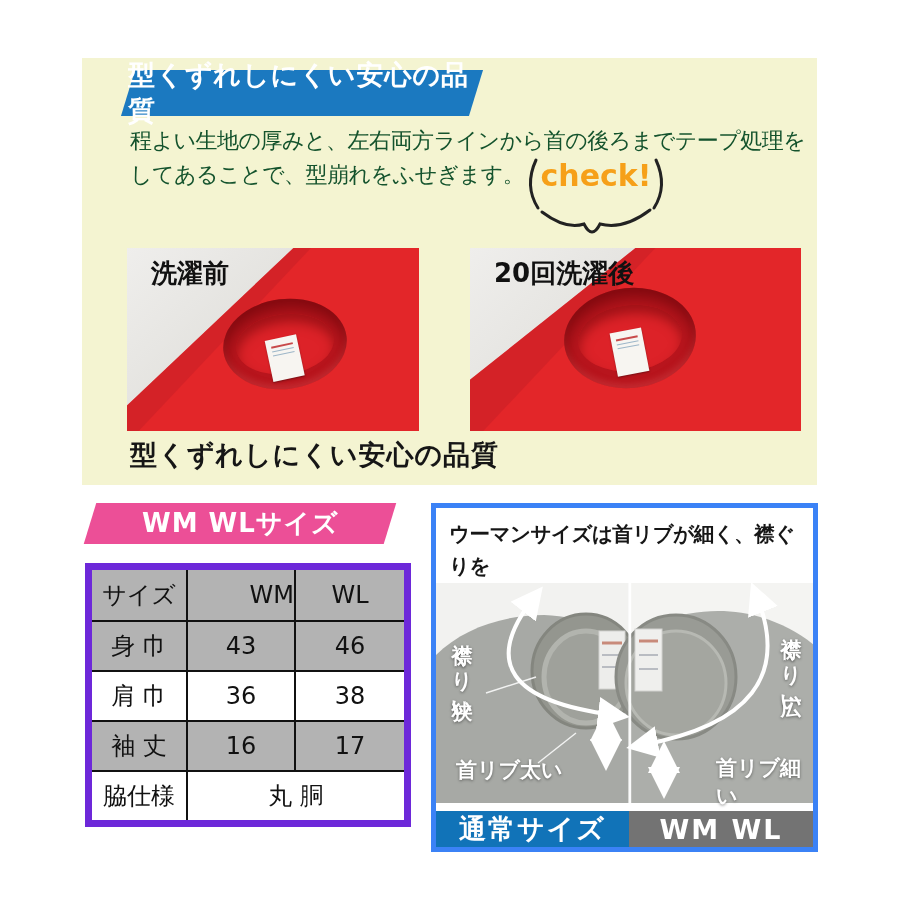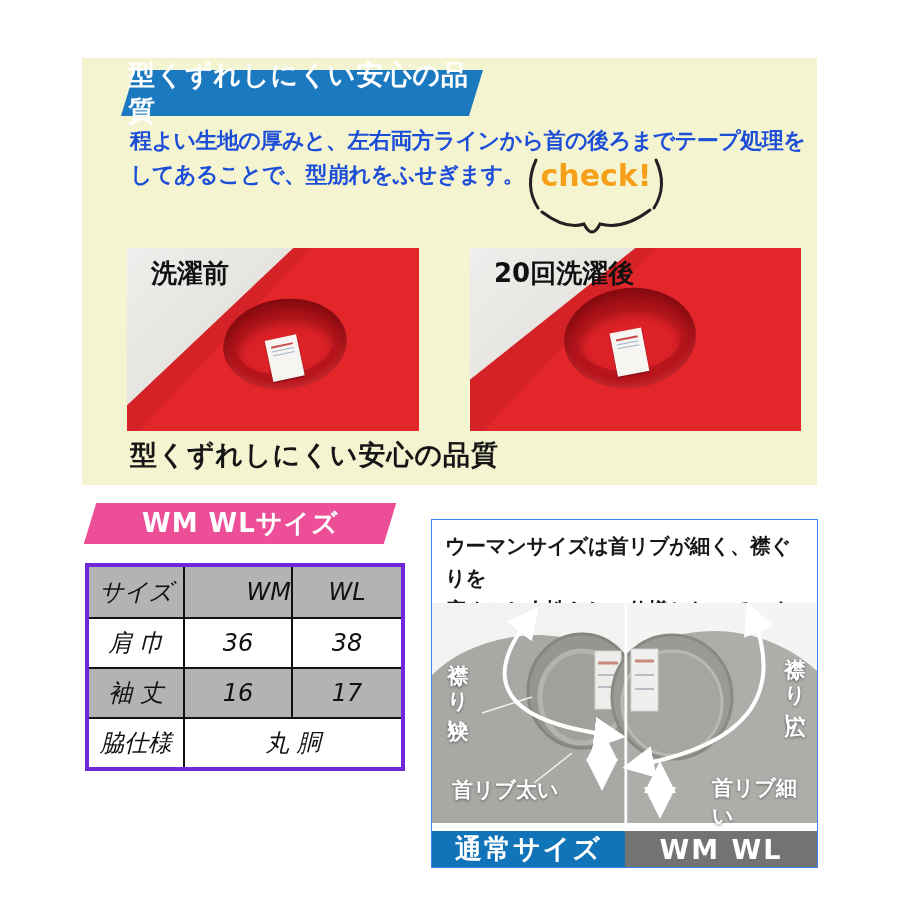--- a/index.html
+++ b/index.html
@@ -12,21 +12,21 @@
 
   
   .panel-yellow{left:82px;top:58px;width:735px;height:427px;background:#f4f4d1;}
 
   .banner-skew{
     transform:skewX(-17deg);display:flex;align-items:center;justify-content:center;
   }
   .banner-blue{left:128px;top:70px;width:348px;height:46px;background:#1b79c0;}
   .banner-blue .bl{color:#fff;font-weight:bold;font-size:27px;transform:skewX(17deg);letter-spacing:1px;}
 
-  .para{left:130px;width:700px;font-weight:bold;color:#1d4ed8;letter-spacing:-0.5px;}
+  .para{left:130px;width:700px;font-weight:normal;color:#14532d;letter-spacing:-0.5px;}
   .para1{top:126px;font-size:22px;}
   .para2{top:160px;font-size:22px;}
   .note{left:130px;top:198px;font-size:19px;font-weight:bold;color:#1c1c1c;}
 
   .check-wrap{left:518px;top:148px;width:156px;height:86px;}
   .check-txt{position:absolute;left:0;right:0;top:10px;text-align:center;
     color:#f6a019;font-weight:bold;font-size:30px;letter-spacing:0;}
   .check-svg{position:absolute;left:0;top:0;}
 
   
@@ -58,29 +58,29 @@
   .caption{left:130px;top:437px;font-size:27px;font-weight:bold;color:#161616;letter-spacing:1px;}
 
   
   .banner-pink{left:90px;top:503px;width:300px;height:41px;background:#ec4f97;}
   .banner-pink .bl{color:#fff;font-weight:bold;font-size:26px;transform:skewX(17deg);letter-spacing:1px;}
 
   
   .size-table{left:85px;top:563px;border-collapse:collapse;background:#fff;}
   .size-table td{border:2px solid #111;text-align:center;vertical-align:middle;
     font-size:24px;color:#111;padding:0;}
-  .size-table{border:4px solid #6d28d9;font-style:italic;}
+  .size-table{border:7px solid #6d28d9;}
   .size-table .c0{width:94px;height:48px;}
   .size-table .c1{width:106px;text-align:right;}
   .size-table .c2{width:108px;}
   .size-table tr.gray td{background:#b3b3b3;}
   .size-table tr.hd td{height:50px;}
 
   
-  .women-box{left:431px;top:503px;width:387px;height:349px;border:1px solid #3b82f6;background:#fff;box-sizing:border-box;margin-top:16px;}
+  .women-box{left:431px;top:503px;width:387px;height:349px;border:5px solid #3b82f6;background:#fff;box-sizing:border-box;}
   .women-text{position:absolute;left:13px;top:11px;width:362px;
     font-size:20.5px;font-weight:bold;line-height:1.55;color:#161616;letter-spacing:-0.5px;}
   .compare{position:absolute;left:0;right:0;bottom:0;height:264px;overflow:hidden;}
   .compare svg{position:absolute;left:0;top:0;}
   .v-label{position:absolute;writing-mode:vertical-rl;color:#fff;font-weight:bold;font-size:21px;
     letter-spacing:3px;text-shadow:0 1px 3px rgba(0,0,0,.45);}
   .v-label-l{left:12px;top:44px;}
   .v-label-r{right:8px;top:38px;}
   .rib-label{position:absolute;color:#fff;font-weight:bold;font-size:21px;text-shadow:0 1px 3px rgba(0,0,0,.45);}
   .rib-label-l{left:20px;top:173px;}
@@ -146,20 +146,25 @@
   <span class="bl">WM WLサイズ</span>
 </div>
 
 <table class="abs size-table">
   <tbody>
       <tr class="gray hd">
     <td class="c0">サイズ</td>
     <td class="c1">WM</td>
     <td class="c2">WL</td>
   </tr>
+  <tr class="gray">
+    <td class="c0">身 巾</td>
+    <td>43</td>
+    <td>46</td>
+  </tr>
   <tr>
     <td class="c0">肩 巾</td>
     <td>36</td>
     <td>38</td>
   </tr>
   <tr class="gray">
     <td class="c0">袖 丈</td>
     <td>16</td>
     <td>17</td>
   </tr>

